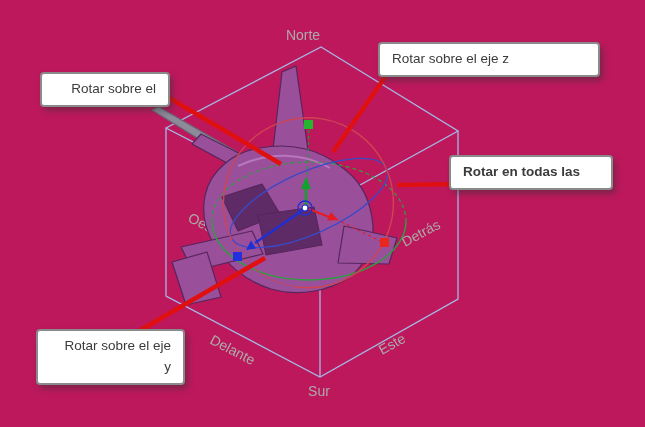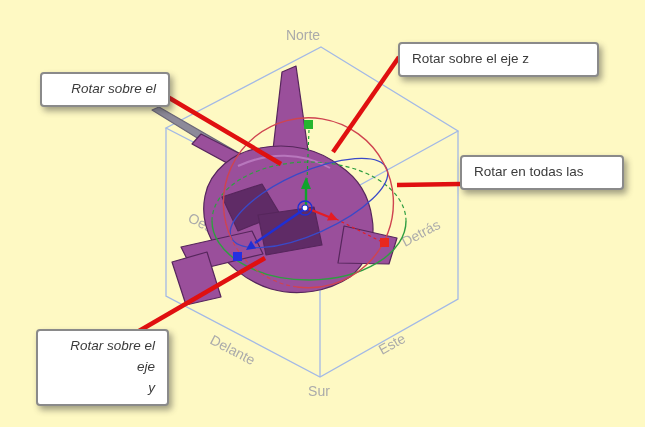--- a/index.html
+++ b/index.html
@@ -2,37 +2,37 @@
 <html><head>
 <meta charset="utf-8">
 <style>
   * { margin: 0; padding: 0; box-sizing: border-box; }
   html, body { background: #ffffff; }
   body { font-family: "Liberation Sans", sans-serif; }
   .stage {
     position: relative;
     width: 645px;
     height: 427px;
-    background: #fef9c3;
+    background: #be185d;
     overflow: hidden;
   }
   .stage > svg { position: absolute; left: 0; top: 0; }
   .callout {
     position: absolute;
     background: #ffffff;
     border: 2px solid #8a8a8a;
     border-radius: 4px;
     box-shadow: 3px 4px 6px rgba(50,50,50,0.45);
     padding: 5px 12px;
     font-size: 13.5px;
     line-height: 1.55;
     color: #3b3b3b;
     z-index: 3;
   }
-  .callout.align-right { text-align: right; font-style: italic; }
+  .callout.align-right { text-align: right; }
   text.compass { font-size: 14px; }
 </style>
 </head>
 <body>
 
 <div class="stage">
 
   <svg width="645" height="427" viewBox="0 0 645 427">
 
     <g fill="none" stroke-width="1.3" stroke="#a3b9e6">
@@ -104,26 +104,26 @@
       <line x1="399" y1="57" x2="333" y2="152"></line>
       <line x1="460" y1="184" x2="397" y2="185"></line>
       <line x1="139" y1="331" x2="265" y2="258"></line>
     </g>
   </svg>
 
   <div class="callout align-right" style="left:40px; top:72px; width:130px;">
     <div>Rotar sobre el</div>
   </div>
 
-  <div class="callout" style="left:398px; top:42px; width:201px;">
+  <div class="callout" style="left:378px; top:42px; width:222px;">
     <div>Rotar sobre el eje z</div>
   </div>
 
-  <div class="callout" style="left:460px; top:155px; width:164px;">
+  <div class="callout" style="left:449px; top:155px; width:164px;font-weight:bold;">
     <div>Rotar en todas las</div>
   </div>
 
-  <div class="callout align-right" style="left:36px; top:329px; width:133px;">
+  <div class="callout align-right" style="left:36px; top:329px; width:149px;">
     <div>Rotar sobre el eje</div>
     <div>y</div>
   </div>
 
 </div>
 
 </body></html>

